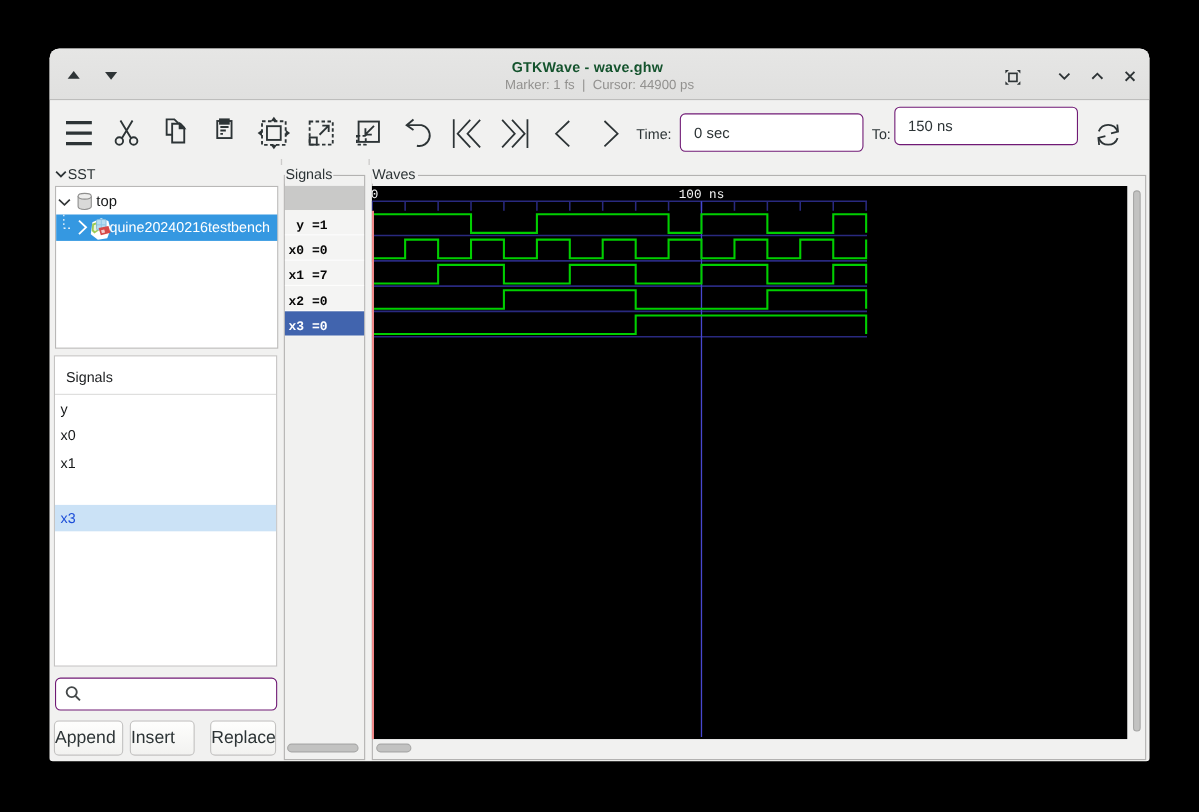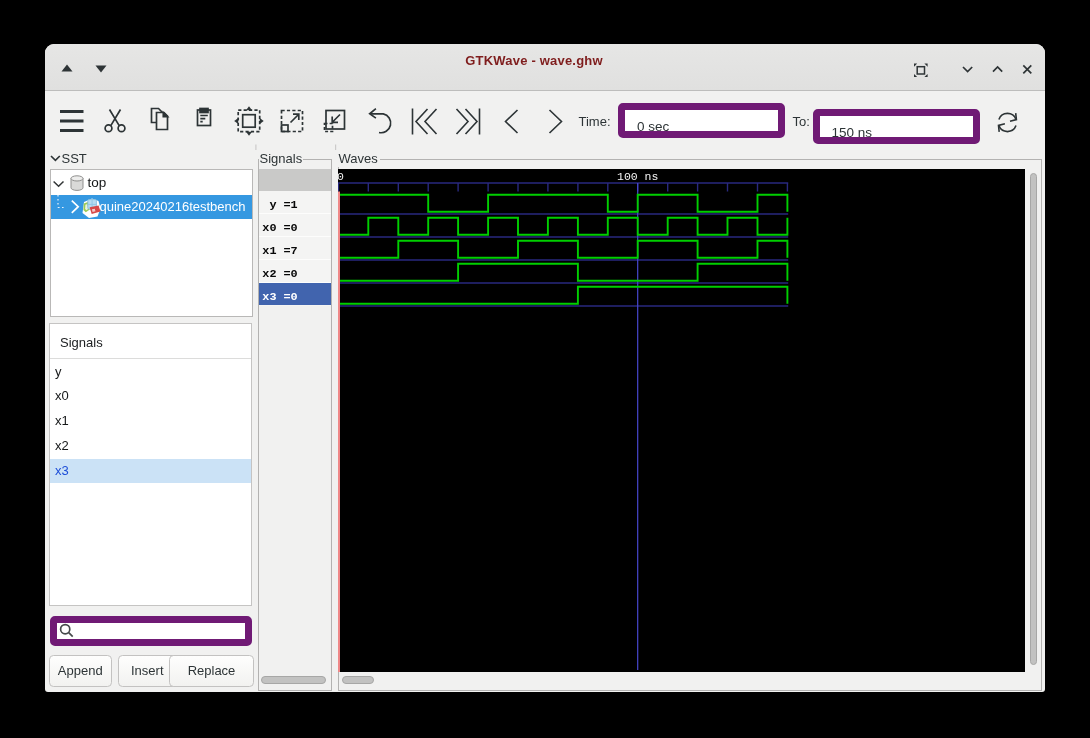--- a/index.html
+++ b/index.html
@@ -1,29 +1,30 @@
 <!DOCTYPE html>
 <html><head><meta charset="utf-8"><style>
 *{margin:0;padding:0;box-sizing:border-box}
 html,body{width:1090px;height:738px;background:#000;overflow:hidden;font-family:"Liberation Sans",sans-serif}
 #win{position:absolute;left:45px;top:44px;width:1000px;height:648px;background:#f1f1f0;border-radius:9px 9px 3px 3px;overflow:hidden}
 .abs{position:absolute}
 #titlebar{position:absolute;left:0;top:0;width:1000px;height:47px;background:linear-gradient(#e6e6e5,#e0e0df);border-bottom:1px solid #bdbdbc}
-#wtitle{position:absolute;left:0;top:9px;width:978px;text-align:center;font-size:13px;font-weight:bold;color:#7f1d1d;letter-spacing:0.2px}
+#wtitle{position:absolute;left:0;top:9px;width:978px;text-align:center;font-size:13px;font-weight:bold;color:#14532d;letter-spacing:0.2px}
 #wsub{position:absolute;left:0;top:26px;width:1000px;text-align:center;font-size:12px;color:#92918f}
-.entry{position:absolute;background:#fff;border:7px solid #701a75;border-radius:5px;font-size:13.5px;color:#2d3436;line-height:33px;padding-left:12px}
+.entry{position:absolute;background:#fff;border:1px solid #701a75;border-radius:5px;font-size:13.5px;color:#2d3436;line-height:33px;padding-left:12px}
 .lbl{position:absolute;font-size:13px;color:#2d3436}
-.btn{position:absolute;top:611px;height:31.5px;background:linear-gradient(#fefefd,#f2f2f0);border:1px solid #c3c2c1;border-radius:4.5px;font-size:13px;color:#2d3436;text-align:center;line-height:29px}
+.btn{position:absolute;top:611px;height:31.5px;background:linear-gradient(#fefefd,#f2f2f0);border:1px solid #c3c2c1;border-radius:4.5px;font-size:16px;color:#2d3436;text-align:left;line-height:29px}
 .sigrow{position:absolute;left:217.3px;width:68px;height:23px;font-family:"Liberation Mono",monospace;font-size:11.8px;font-weight:bold;color:#070707;line-height:28.5px;white-space:pre}
 .listrow{position:absolute;left:5.5px;width:196px;height:24.7px;font-size:13px;color:#161819;line-height:24.7px}
 </style></head><body>
 <div id="win">
 
   <div id="titlebar"></div>
   <div id="wtitle">GTKWave - wave.ghw</div>
+  <div id="wsub">Marker: 1 fs&nbsp; | &nbsp;Cursor: 44900 ps</div>
   <svg class="abs" style="left:0;top:0" width="1000" height="47" fill="none" stroke="#2e3436">
     <path d="M16.5 27.5 L22 20.5 L27.5 27.5 Z" fill="#2e3436" stroke="none"></path>
     <path d="M50.5 21.5 L56 28.5 L61.5 21.5 Z" fill="#2e3436" stroke="none"></path>
 
     <rect x="872.2" y="22.7" width="7.3" height="7.3" stroke-width="1.5"></rect>
     <g fill="#2e3436" stroke="none">
       <path d="M869 19.6 h3.2 l-3.2 3.2 z"></path>
         <path d="M882.6 19.6 h-3.2 l3.2 3.2 z"></path>
       <path d="M869 33.1 h3.2 l-3.2 -3.2 z"></path>
         <path d="M882.6 33.1 h-3.2 l3.2 -3.2 z"></path>
@@ -104,21 +105,21 @@
     <g stroke-width="1.6">
       <path d="M953.9 27.4 A9.1 9.1 0 0 1 971 27.4"></path>
       <path d="M971 33.6 A9.1 9.1 0 0 1 953.9 33.6"></path>
       <path d="M970.7 21.2 l0.7 6.4 -6.4 1.6"></path>
       <path d="M954.2 39.8 l-0.7 -6.4 6.4 -1.6"></path>
     </g>
   </svg>
   <div class="lbl" style="left:533.5px;top:69.5px">Time:</div>
   <div class="entry" style="left:573px;top:58.5px;width:167px;height:35px">0 sec</div>
   <div class="lbl" style="left:747.5px;top:69.5px">To:</div>
-  <div class="entry" style="left:767.5px;top:65px;width:167px;height:35px">150 ns</div>
+  <div class="entry" style="left:767.5px;top:53px;width:167px;height:35px">150 ns</div>
 
   <svg class="abs" style="left:3px;top:107px" width="14" height="14" fill="none" stroke="#2d3436" stroke-width="1.6">
       <path d="M3 5 l4.4 4.4 L11.8 5"></path>
     </svg>
   <div class="lbl" style="left:16.5px;top:106.5px">SST</div>
   <div class="abs" style="left:4.5px;top:124.5px;width:203.5px;height:148.5px;background:#fff;border:1px solid #b9b8b7;overflow:hidden">
 
     <svg class="abs" style="left:0;top:7px" width="16" height="14" fill="none" stroke="#333637" stroke-width="1.5">
         <path d="M2.6 4.5 l5 4.8 L12.5 4.5"></path>
       </svg>
@@ -148,32 +149,31 @@
     </svg>
     <div class="abs" style="left:49px;top:29px;font-size:13px;color:#fff;white-space:nowrap">quine20240216testbench</div>
   </div>
 
   <div class="abs" style="left:3.5px;top:279px;width:203px;height:282.5px;background:#fff;border:1px solid #c5c4c3">
     <div class="abs" style="left:10.5px;top:11px;font-size:13px;color:#202224">Signals</div>
     <div class="abs" style="left:0;top:33.5px;width:201px;height:1px;background:#dcdcdb"></div>
     <div class="listrow" style="top:35.5px">y</div>
     <div class="listrow" style="top:60.2px">x0</div>
     <div class="listrow" style="top:84.9px">x1</div>
-    <div class="listrow" style="top:109.6px">x2</div>
     <div class="abs" style="left:0;top:135.3px;width:201px;height:23.5px;background:#cbe2f6"></div>
     <div class="listrow" style="top:135.3px;color:#1d4ed8">x3</div>
   </div>
   <div class="entry" style="left:4.5px;top:571.5px;width:202px;height:30px"></div>
   <svg class="abs" style="left:13px;top:578px" width="18" height="18" fill="none" stroke="#45494a" stroke-width="1.7">
     <circle cx="7.2" cy="7.2" r="4.6"></circle>
       <path d="M10.7 10.7 l4 4"></path>
   </svg>
   <div class="btn" style="left:4px;width:62.5px">Append</div>
   <div class="btn" style="left:73px;width:58.5px">Insert</div>
-  <div class="btn" style="left:124px;width:85px">Replace</div>
+  <div class="btn" style="left:146px;width:60px">Replace</div>
 
   <div class="abs" style="left:213px;top:115px;width:73.5px;height:531.5px;border:1px solid #b3b2b1"></div>
   <div class="abs" style="left:213.5px;top:108px;width:44px;height:15px;background:#f1f1f0"></div>
   <div class="lbl" style="left:214.5px;top:106.5px">Signals</div>
 
   <div class="abs" style="left:214px;top:125px;width:71.5px;height:21.5px;background:#c9c9c8"></div>
   <div class="sigrow" style="top:140px;left:218px;color:#000">Time</div>
 
   <div class="abs" style="left:214px;top:146.5px;width:71.5px;height:115px;background:#f4f4f3"></div>
   <div class="abs" style="left:214px;top:169.3px;width:71.5px;height:1px;background:#fdfdfc"></div>

